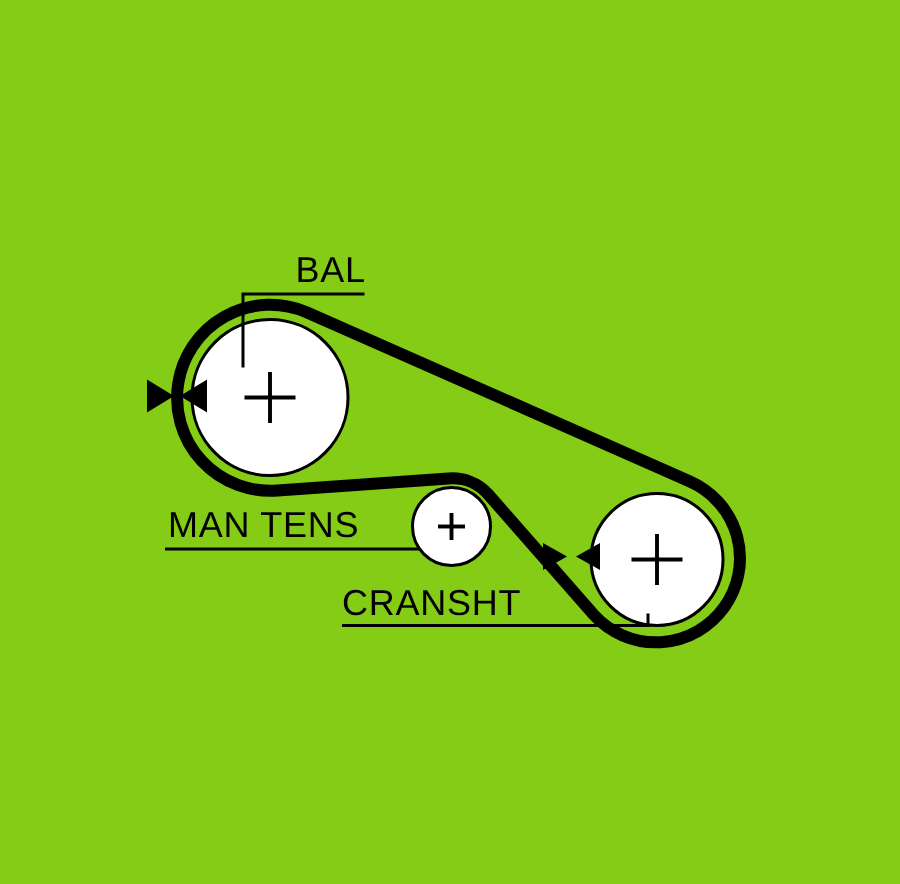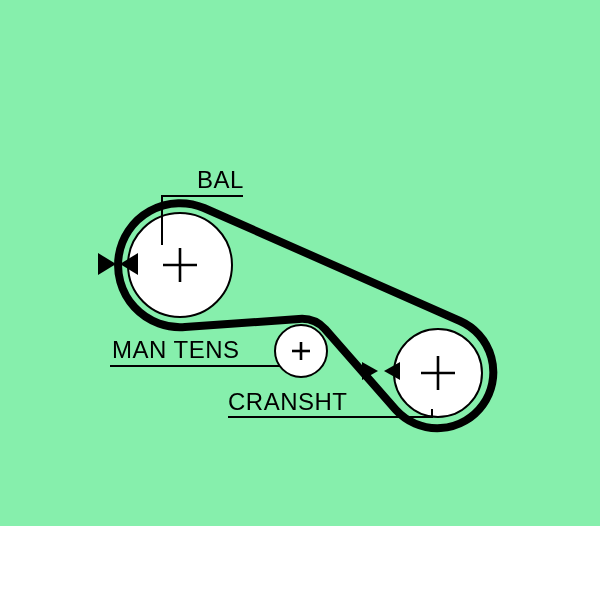--- a/index.html
+++ b/index.html
@@ -3,22 +3,22 @@
 <meta charset="utf-8">
 <style>
   html, body {
     margin: 0;
     padding: 0;
     background: #ffffff;
   }
   .canvas {
     position: relative;
     width: 600px;
-    height: 526px;
-    background: #86efac;
+    height: 589px;
+    background: #84cc16;
     overflow: hidden;
     font-family: "Liberation Sans", sans-serif;
   }
   svg {
     display: block;
   }
   .belt {
     fill: none;
     stroke: #000000;
     stroke-width: 8;

